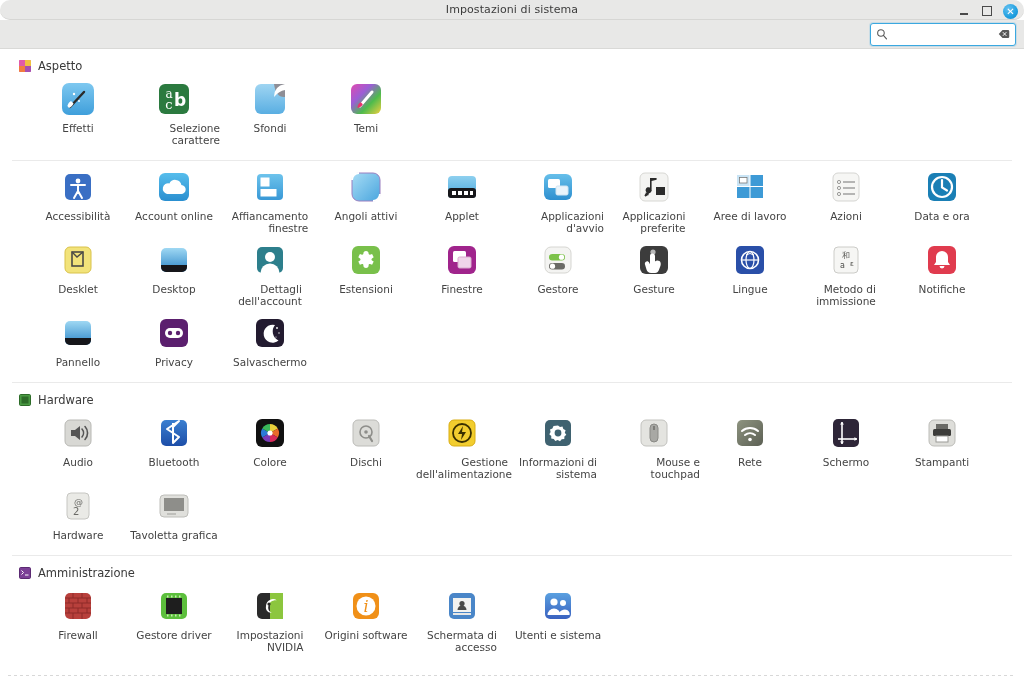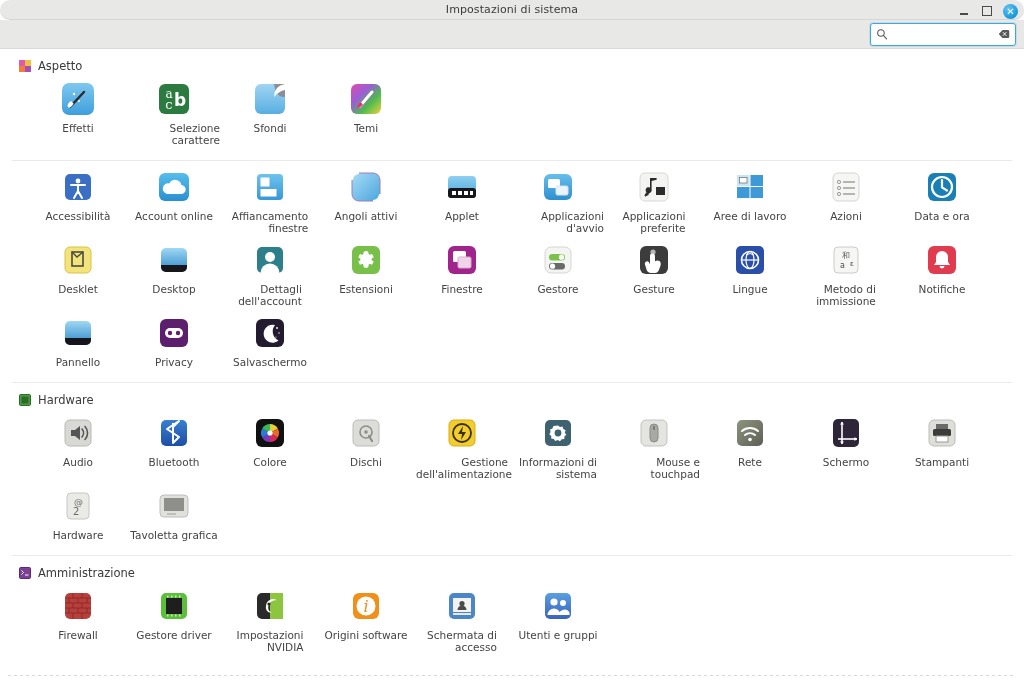--- a/index.html
+++ b/index.html
@@ -797,21 +797,21 @@
                     <stop offset="1" stop-color="#3a62c0"></stop>
                   </linearGradient>
                 </defs>
               <rect x="5" y="5" width="26" height="26" rx="5" fill="url(#ugg)"></rect>
               <circle cx="14" cy="14" r="3.6" fill="#fff"></circle>
                 <circle cx="23" cy="15" r="3" fill="#fff"></circle>
               <path d="M7.5 27a6.5 6.5 0 0 1 13 0z" fill="#fff"></path>
               <path d="M19 27a5.5 5.5 0 0 1 10.5-2.2A5.5 5.5 0 0 1 29.5 27z" fill="#fff"></path>
             </svg>
           </div>
-          <div class="tile-label">Utenti e gruppi</div>
+          <div class="tile-label">Utenti e sistema</div>
         </div>
 
       </div>
     </div>
 
     <div class="dotted-sep"></div>
   </div>
 </div>
 
 </body></html>

